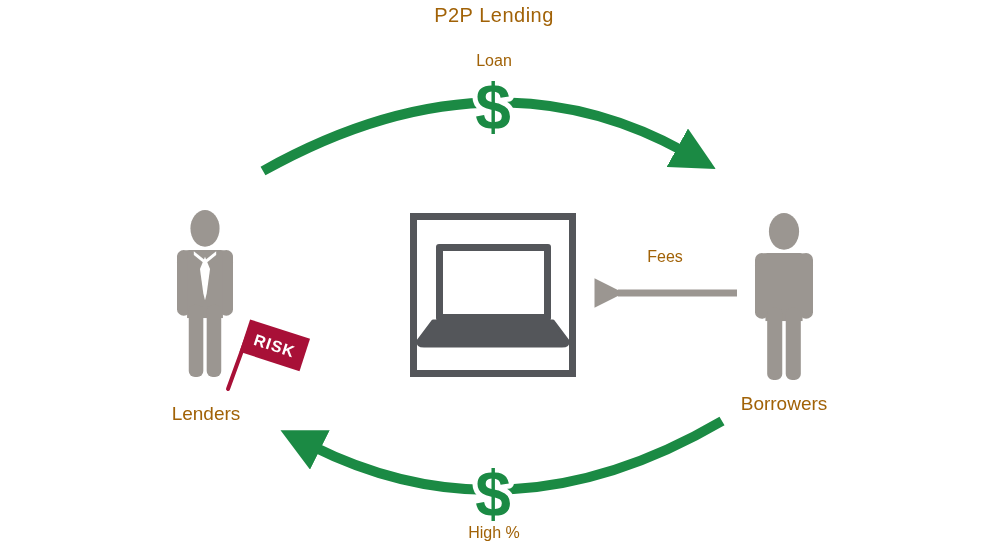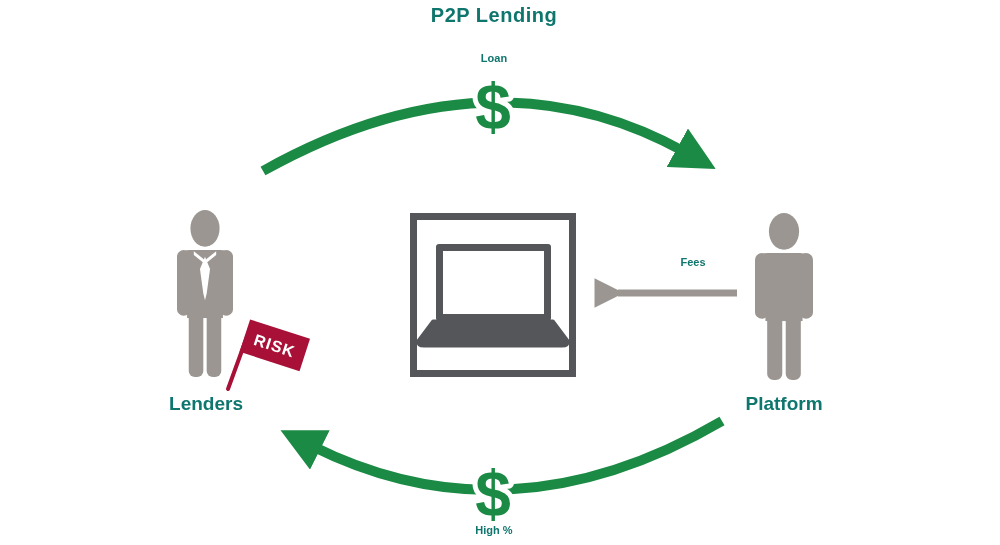--- a/index.html
+++ b/index.html
@@ -19,27 +19,27 @@
   }
   .stage svg.layer {
     position: absolute;
     left: 0; top: 0;
     width: 1000px;
     height: 545px;
   }
   .lbl {
     position: absolute;
     transform: translateX(-50%);
-    color: #0f766e;
-    font-weight: bold;
+    color: #a16207;
+    font-weight: normal;
     white-space: nowrap;
     text-align: center;
   }
   .title { font-size: 20px; letter-spacing: 0.5px; }
-  .flow-lbl { font-size: 11px; }
+  .flow-lbl { font-size: 16px; }
   .node-lbl { font-size: 19px; }
   .platform-lbl { line-height: 25px; font-size: 19px; }
   .dollar {
     font-family: "Liberation Sans", sans-serif;
     font-weight: bold;
     font-size: 64px;
     fill: #1b8a44;
     stroke: #ffffff;
     stroke-width: 10px;
     paint-order: stroke;
@@ -117,24 +117,24 @@
         <rect x="250" y="320" width="63" height="34" fill="#a81037"></rect>
         <text class="risk-txt" x="281.5" y="343">RISK</text>
       </g>
     </g>
   </svg>
 
   <div class="lbl title" style="left:494px; top:4px;">P2P Lending</div>
 
   <div class="lbl flow-lbl" style="left:494px; top:52px;">Loan</div>
 
-  <div class="lbl flow-lbl" style="left:665px; top:256px;margin-left:28px;">Fees</div>
+  <div class="lbl flow-lbl" style="left:665px; top:248px;">Fees</div>
 
-  <div class="lbl node-lbl" style="left:206px; top:393px;">Lenders</div>
+  <div class="lbl node-lbl" style="left:206px; top:403px;">Lenders</div>
 
-  <div class="lbl node-lbl" style="left:784px; top:393px;">Platform</div>
+  <div class="lbl node-lbl" style="left:784px; top:393px;">Borrowers</div>
 
   <div class="lbl platform-lbl" style="left:494px; top:391px;">
   </div>
 
   <div class="lbl flow-lbl" style="left:494px; top:524px;">High %</div>
 
 </div>
 
 </body></html>

